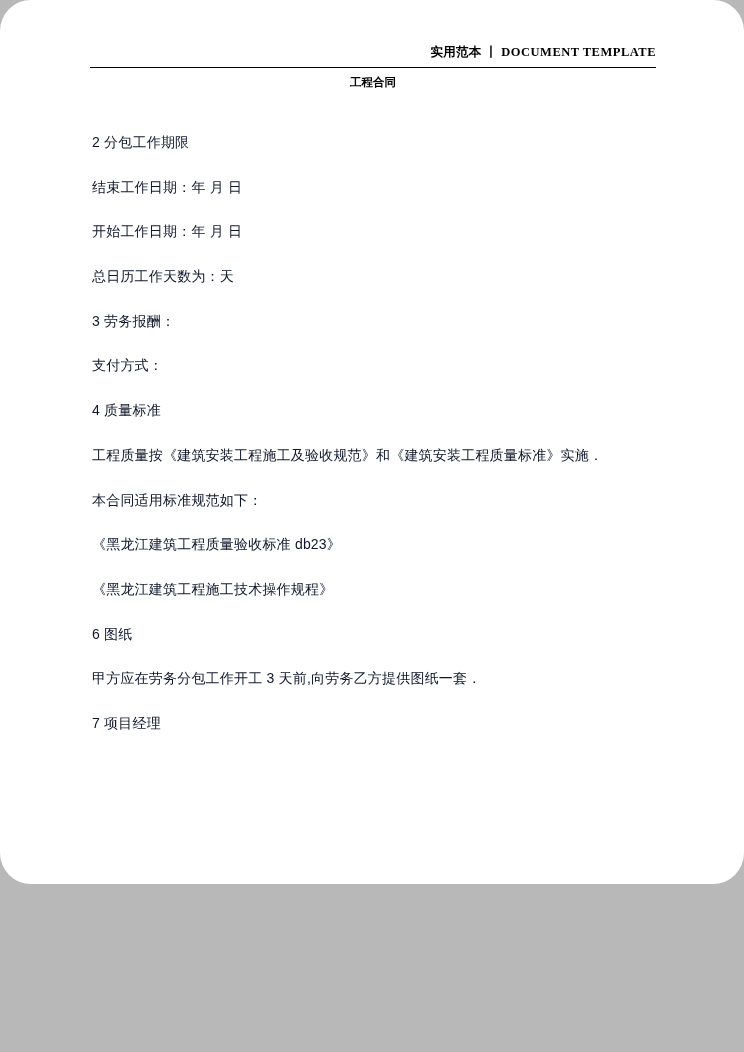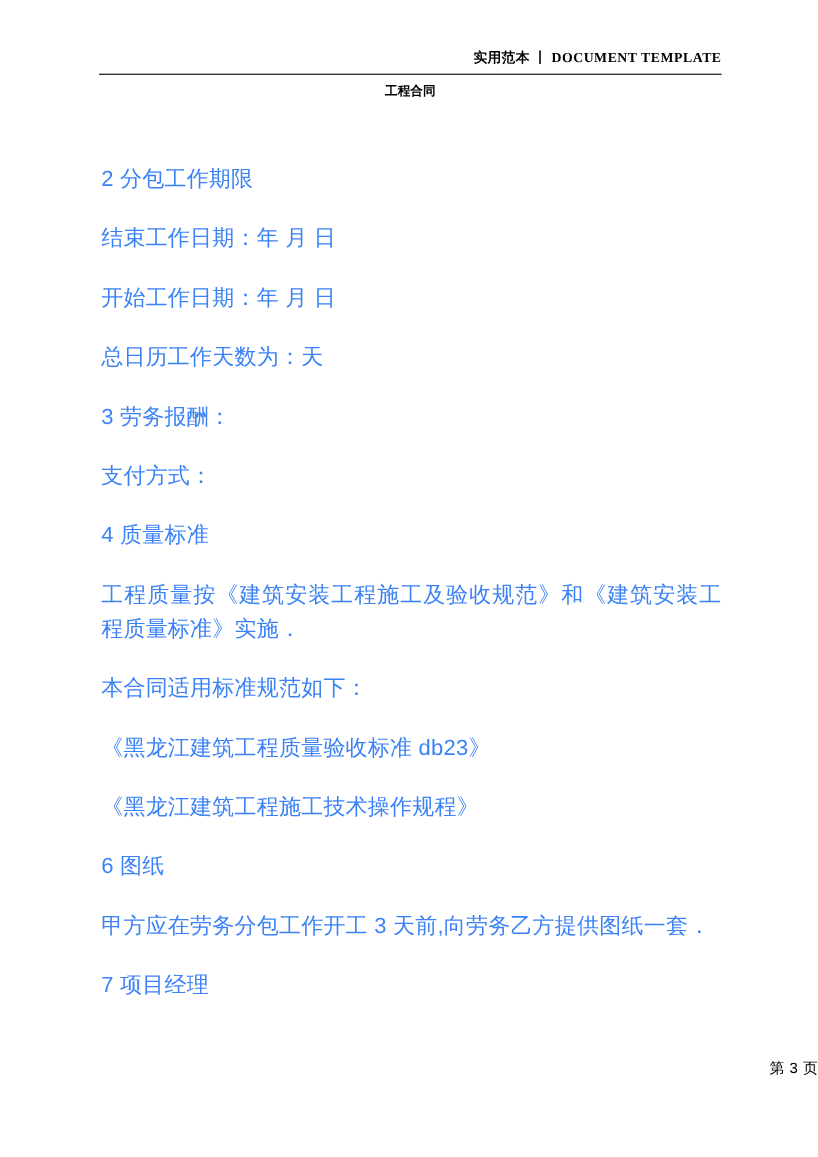--- a/index.html
+++ b/index.html
@@ -6,25 +6,26 @@
     margin: 0;
     padding: 0;
     background: #b8b8b8;
   }
   body {
     font-family: "Liberation Serif", serif;
   }
   .page {
     position: relative;
     width: 744px;
-    height: 1052px;
+    height: 884px;
     background: #ffffff;
     margin: 0 auto;
     box-sizing: border-box;
     overflow: hidden;
+    border-radius: 31px;
   }
   .header-area {
     position: absolute;
     top: 44px;
     left: 90px;
     right: 88px;
   }
   .header-line1 {
     text-align: right;
     font-size: 12.5px;
@@ -50,24 +51,24 @@
     margin-top: 7px;
     font-family: "Liberation Sans", sans-serif;
   }
   .content {
     position: absolute;
     top: 132px;
     left: 92px;
     width: 564px;
   }
   .para {
-    font-size: 20px;
+    font-size: 14px;
     line-height: 1.55;
-    color: #3b82f6;
-    margin: 16px 0 23px 0;
+    color: #0f172a;
+    margin: 0 0 23px 0;
     font-family: "Liberation Sans", sans-serif;
     letter-spacing: 0.2px;
     text-align: justify;
   }
   .footer {
     position: absolute;
     left: 0;
     right: 0;
     top: 962px;
     text-align: right;

